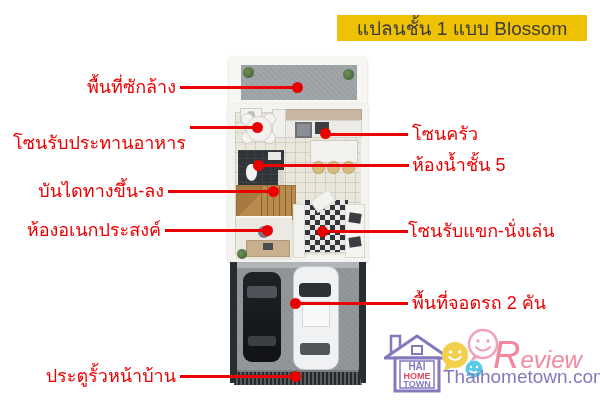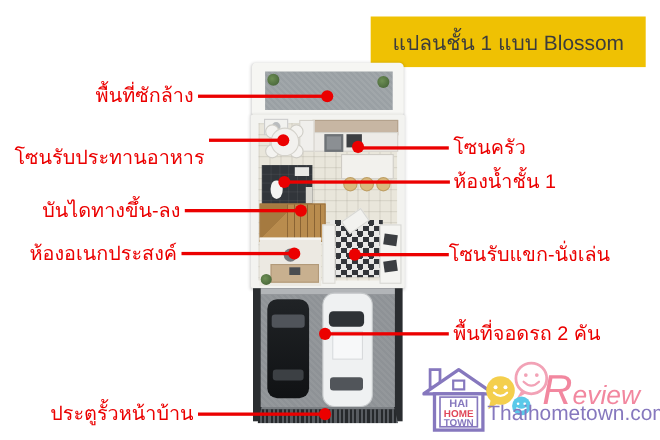--- a/index.html
+++ b/index.html
@@ -1,20 +1,20 @@
 <!DOCTYPE html>
 <html><head>
 <meta charset="utf-8">
 <style>
   html,body{margin:0;padding:0;background:#fff;}
   .screen{position:relative;width:600px;height:400px;background:#ffffff;overflow:hidden;
           font-family:"Liberation Sans",sans-serif;}
 
   
-  .banner{position:absolute;left:337px;top:15px;width:250px;height:46px;background:#EFC103;
+  .banner{position:absolute;left:337px;top:15px;width:250px;height:26px;background:#EFC103;
           display:flex;align-items:center;justify-content:center;font-size:19px;color:#3C3C3C;}
 
   
   .lbl{position:absolute;font-size:18px;color:#EB0000;white-space:nowrap;line-height:26px;height:26px;z-index:25;}
   .lbl.l{text-align:right;}
   #lbl-washing{right:424px;top:74px;margin-left:41px;}
   #lbl-dining{right:414px;top:114px;margin-top:16px;}
   #lbl-stairs{right:436px;top:178px;margin-left:21px;}
   #lbl-multi{right:439px;top:217px;}
   #lbl-gate{right:424px;top:363px;}
@@ -230,21 +230,21 @@
   <div class="dot" id="dot-bath"></div>
   <div class="dot" id="dot-living"></div>
   <div class="dot" id="dot-parking"></div>
 
   <div class="lbl l" id="lbl-washing">พื้นที่ซักล้าง</div>
   <div class="lbl l" id="lbl-dining">โซนรับประทานอาหาร</div>
   <div class="lbl l" id="lbl-stairs">บันไดทางขึ้น-ลง</div>
   <div class="lbl l" id="lbl-multi">ห้องอเนกประสงค์</div>
   <div class="lbl" id="lbl-kitchen">โซนครัว</div>
   <div class="lbl l" id="lbl-gate">ประตูรั้วหน้าบ้าน</div>
-  <div class="lbl" id="lbl-bath">ห้องน้ำชั้น 1</div>
+  <div class="lbl" id="lbl-bath">ห้องน้ำชั้น 5</div>
   <div class="lbl" id="lbl-living">โซนรับแขก-นั่งเล่น</div>
   <div class="lbl" id="lbl-parking">พื้นที่จอดรถ 2 คัน</div>
 
   <svg class="logo-house" width="66" height="60" viewBox="0 0 66 60">
     <rect x="7" y="3" width="9" height="16" fill="#fff" stroke="#8678BE" stroke-width="2.5"></rect>
     <polygon points="1,25 33,3 65,25" fill="#fff" stroke="#8678BE" stroke-width="3" stroke-linejoin="round"></polygon>
     <rect x="28" y="13" width="10" height="8" fill="#fff" stroke="#8678BE" stroke-width="2"></rect>
     <rect x="11" y="25" width="44" height="33" fill="#fff" stroke="#8678BE" stroke-width="3"></rect>
     <rect x="16" y="28" width="34" height="27" fill="none" stroke="#8678BE" stroke-width="1.5"></rect>
     <text x="33" y="37" text-anchor="middle" font-family="Liberation Sans, sans-serif" font-size="10" font-weight="bold" fill="#8678BE">HAI</text>

